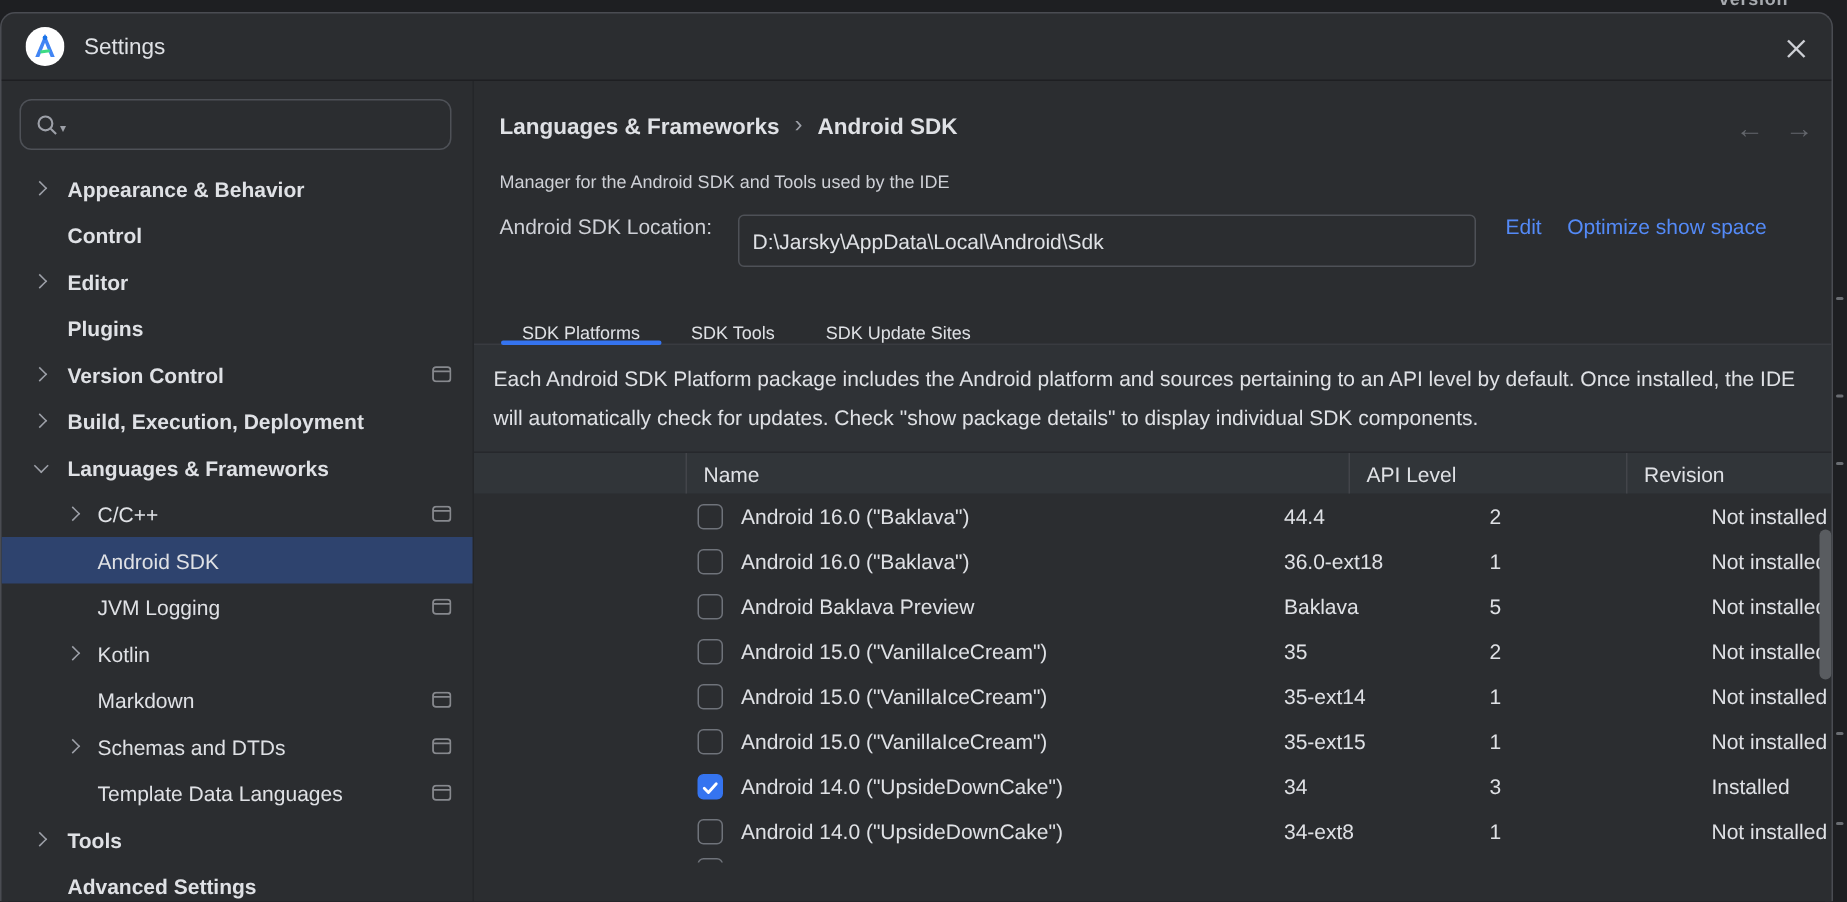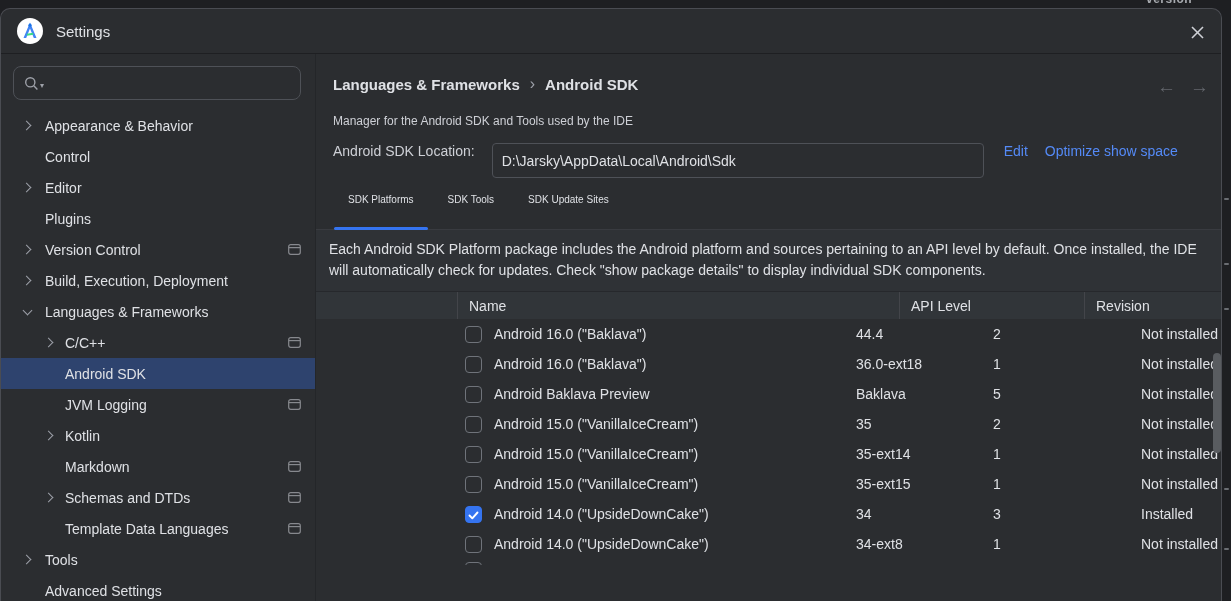--- a/index.html
+++ b/index.html
@@ -30,21 +30,21 @@
   
   .sidebar { width:315px; flex:0 0 auto; border-right:1px solid #242629; padding-top:12px; }
   .searchbox { margin:0 14px 0 12px; height:34px; border:1px solid #4E5157; border-radius:8px;
     display:flex; align-items:center; padding-left:10px; background:#2B2D30; }
   .searchbox input { flex:1; background:transparent; border:none; outline:none; color:#DFE1E5;
     font-size:14px; font-family:inherit; padding:0 8px; }
   .search-caret { color:#9DA0A8; font-size:8px; margin-left:1px; margin-top:5px; }
   .tree { margin-top:10px; }
   .tree-item { height:31px; display:flex; align-items:center; position:relative;
     font-size:14px; color:#DFE1E5; cursor:pointer; }
-  .tree-item.bold .lbl { font-weight:normal; }
+  .tree-item.bold .lbl { font-weight:bold; }
   .tree-item.selected { background:#2E436E; }
   .tree-item .chev { position:absolute; width:12px; height:12px; display:flex;
     align-items:center; justify-content:center; }
   .tree-item.lvl0 .chev { left:20px; } .tree-item.lvl0 .lbl { margin-left:44px; }
   .tree-item.lvl1 .chev { left:42px; } .tree-item.lvl1 .lbl { margin-left:64px; }
   .chev::before { content:""; width:6px; height:6px;
     border-right:1.6px solid #9DA0A8; border-bottom:1.6px solid #9DA0A8; display:block; }
   .chev.collapsed::before { transform:rotate(-45deg); margin-left:-2px; }
   .chev.expanded::before  { transform:rotate(45deg); margin-top:-3px; }
   .mod { position:absolute; right:14px; top:10px; }
@@ -63,27 +63,27 @@
   .loc-row { margin:15px 0 0 17px; display:flex; align-items:flex-start; white-space:nowrap; }
   .loc-label { font-size:14px; color:#CED0D6; }
   .loc-input { margin-left:17px; width:492px; height:35px; background:#2B2D30;
     border:1px solid #4E5157; border-radius:4px; color:#DFE1E5; font-size:14px;
     padding:0 9px; font-family:inherit; outline:none; }
   .link { color:#548AF7; font-size:14px; cursor:pointer; }
   .link.edit { margin-left:20px; }
   .link.optimize { margin-left:17px; }
 
   .tabs { margin-top:16px; padding-left:16px; display:flex; border-bottom:1px solid #393B40; height:36px; }
-  .tab { position:relative; padding:0 16px; font-size:10px; color:#DFE1E5;
-    display:flex; align-items:flex-start; cursor:pointer; margin-right:2px; }
+  .tab { position:relative; padding:0 16px; font-size:12px; color:#DFE1E5;
+    display:flex; align-items:flex-end; cursor:pointer; margin-right:2px; }
   .tab.active::after { content:""; position:absolute; left:2px; right:2px; bottom:-1px;
     height:3px; border-radius:3px; background:#3574F0; }
 
   .banner { background:#2F3236; padding:9px 24px 10px 13px; font-size:14px;
-    line-height:21px; color:#DFE1E5; }
+    line-height:26px; color:#DFE1E5; }
 
   .table { width:100%; }
   .thead { display:flex; height:28px; background:#313539; border-top:1px solid #26282C;
     align-items:center; font-size:14px; color:#DFE1E5; }
   .th { padding-left:11px; height:100%; display:flex; align-items:center;margin-left:40px; }
   .th.sep { border-left:1px solid #43454A; }
   .c0 { width:61px; flex:0 0 auto; } .c1 { width:402px; flex:0 0 auto; }
   .c2 { width:145px; flex:0 0 auto; } .c3 { width:125px; flex:0 0 auto; }
   .c4 { flex:1; }
   .trow { display:flex; height:30px; align-items:center; font-size:14px; color:#DFE1E5; cursor:default; }

